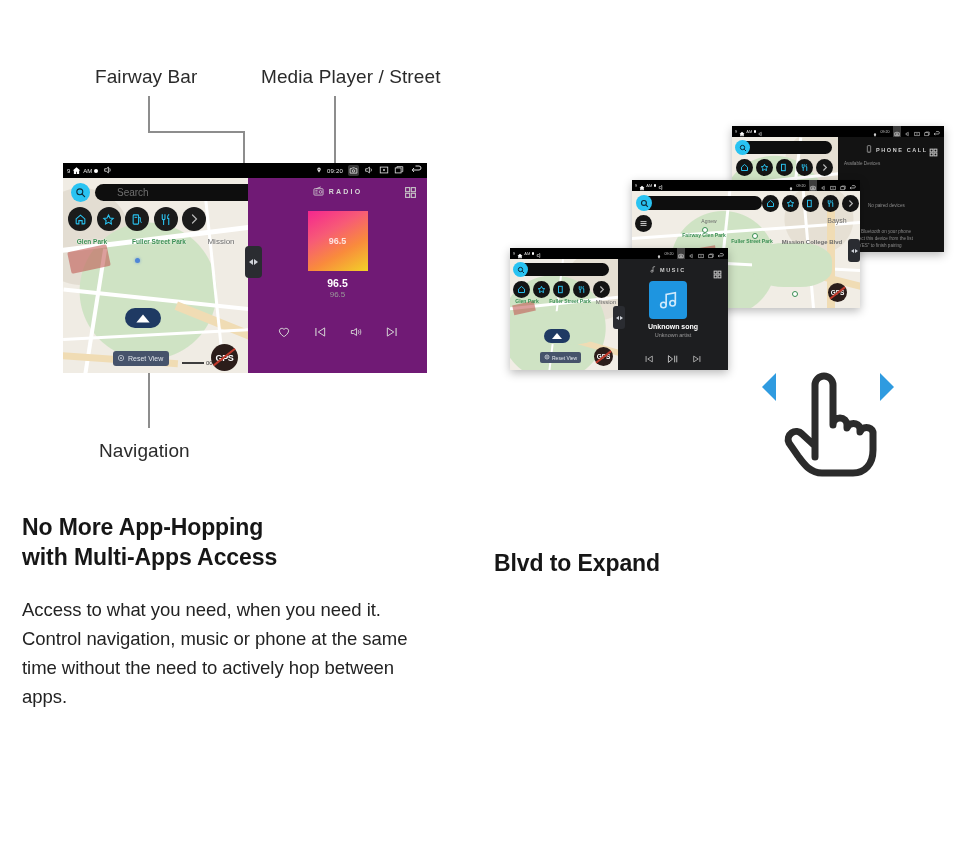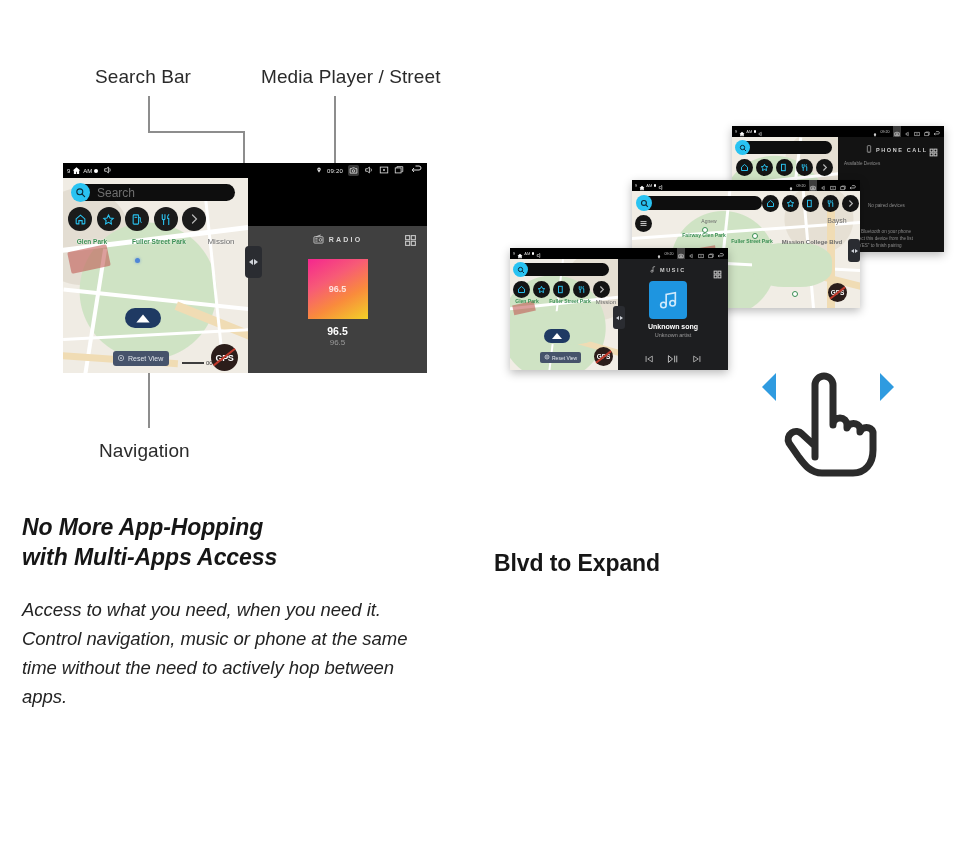--- a/index.html
+++ b/index.html
@@ -49,22 +49,22 @@
     text-align:center; line-height:1.1; text-shadow:0 0 2px #fff;
   }
   .maplabel.grey{ color:#6d6d6d; }
   .mapdot{ position:absolute; width:6px;height:6px;border-radius:50%;
            border:1.6px solid #3a8f53; background:#fff; }
   .bluedot{ position:absolute; width:5px;height:5px;border-radius:50%;
            background:#4f86d6; box-shadow:0 0 3px #4f86d6aa;}
 
   .searchwrap{ position:absolute; left:4px; top:5px; width:175px; height:20px; }
   .searchbar{
-    position:absolute; left:8px; top:1px; width:160px; height:17px;
-    background:#0e0e0e; border-radius:9px; color:#6f6f6f; font-size:12px;
+    position:absolute; left:28px; top:1px; width:160px; height:17px;
+    background:#0e0e0e; border-radius:9px; color:#6f6f6f; font-size:10px;
     display:flex; align-items:center; padding-left:22px;
   }
   .searchcircle{
     position:absolute; left:4px; top:0px; width:19px;height:19px;border-radius:50%;
     background:#29c3f2; display:flex;align-items:center;justify-content:center;
   }
   .quickrow{ position:absolute; left:5px; top:29px; display:flex; gap:4.5px; }
   .qbtn{
     width:24px;height:24px;border-radius:50%;background:#1b1b1b;
     display:flex;align-items:center;justify-content:center;
@@ -98,22 +98,21 @@
     background:#2a2c31; border-radius:4px; z-index:6;
     display:flex; align-items:center; justify-content:center; gap:1.5px;
   }
   .handle i{ display:block; width:0;height:0; }
   .handle i.l{ border-top:3.2px solid transparent;border-bottom:3.2px solid transparent;border-right:4px solid #cfd3d9;}
   .handle i.r{ border-top:3.2px solid transparent;border-bottom:3.2px solid transparent;border-left:4px solid #cfd3d9;}
 
   
   .mediapane{
     position:absolute; left:185px; top:15px; width:179px; height:195px;
-    background:#404040;
-    margin-top:48px;
+    background:#701a75;
   }
   .media-head{
     position:absolute; left:0; top:8px; width:100%;
     display:flex; align-items:center; justify-content:center; gap:5px;
     color:#d7d7d7; font-size:7px; letter-spacing:2.2px; font-weight:bold;
   }
   .grid-ico{ position:absolute; right:10px; top:7px; }
   .albumart{
     position:absolute; left:50%; top:33px; transform:translateX(-50%);
     width:60px;height:60px;
@@ -209,21 +208,21 @@
     letter-spacing:-.1px; color:#161616;
   }
   .col p{
     margin:0; font-size:18.5px; line-height:1.58; color:#232323; letter-spacing:-.05px;
   }
   .col .gap{ height:22px; }
 </style>
 </head>
 <body>
 
-<div class="callout-label" style="left:95px; top:66px;">Search Bar</div>
+<div class="callout-label" style="left:95px; top:66px;">Fairway Bar</div>
 <div class="callout-label" style="left:261px; top:66px;">Media Player / Street</div>
 <div class="callout-label" style="left:99px; top:440px;">Navigation</div>
 
 <div class="leader" style="left:148px; top:96px; width:1.5px; height:36px;"></div>
 <div class="leader" style="left:148px; top:131px; width:96px; height:1.5px;"></div>
 <div class="leader" style="left:243px; top:131px; width:1.5px; height:40px;"></div>
 <div class="leader" style="left:334px; top:96px; width:1.5px; height:76px;"></div>
 <div class="leader" style="left:148px; top:372px; width:1.5px; height:56px;"></div>
 
 <div class="device">
@@ -839,21 +838,21 @@
                c0 14 -8 23 -20 23
                H 62
                c-12 0 -18 -9 -24 -17
                l -9 -13
                a8 8 0 0 1 13 -9
                l 13 12 Z"></path>
     </g>
   </svg>
 </div>
 
-<div class="col" style="left:22px; top:512px; width:420px;font-style:italic;">
+<div class="col" style="left:22px; top:512px; width:420px;">
   <h2>
     <span>No More App-Hopping</span><br>
     <span>with Multi-Apps Access</span>
   </h2>
   <div class="gap"></div>
   <p>Access to what you need, when you need it. Control navigation, music or phone at the same time without the need to actively hop between apps.</p>
 </div>
 
 <div class="col" style="left:494px; top:548px; width:450px;">
   <h2>Blvd to Expand</h2>

